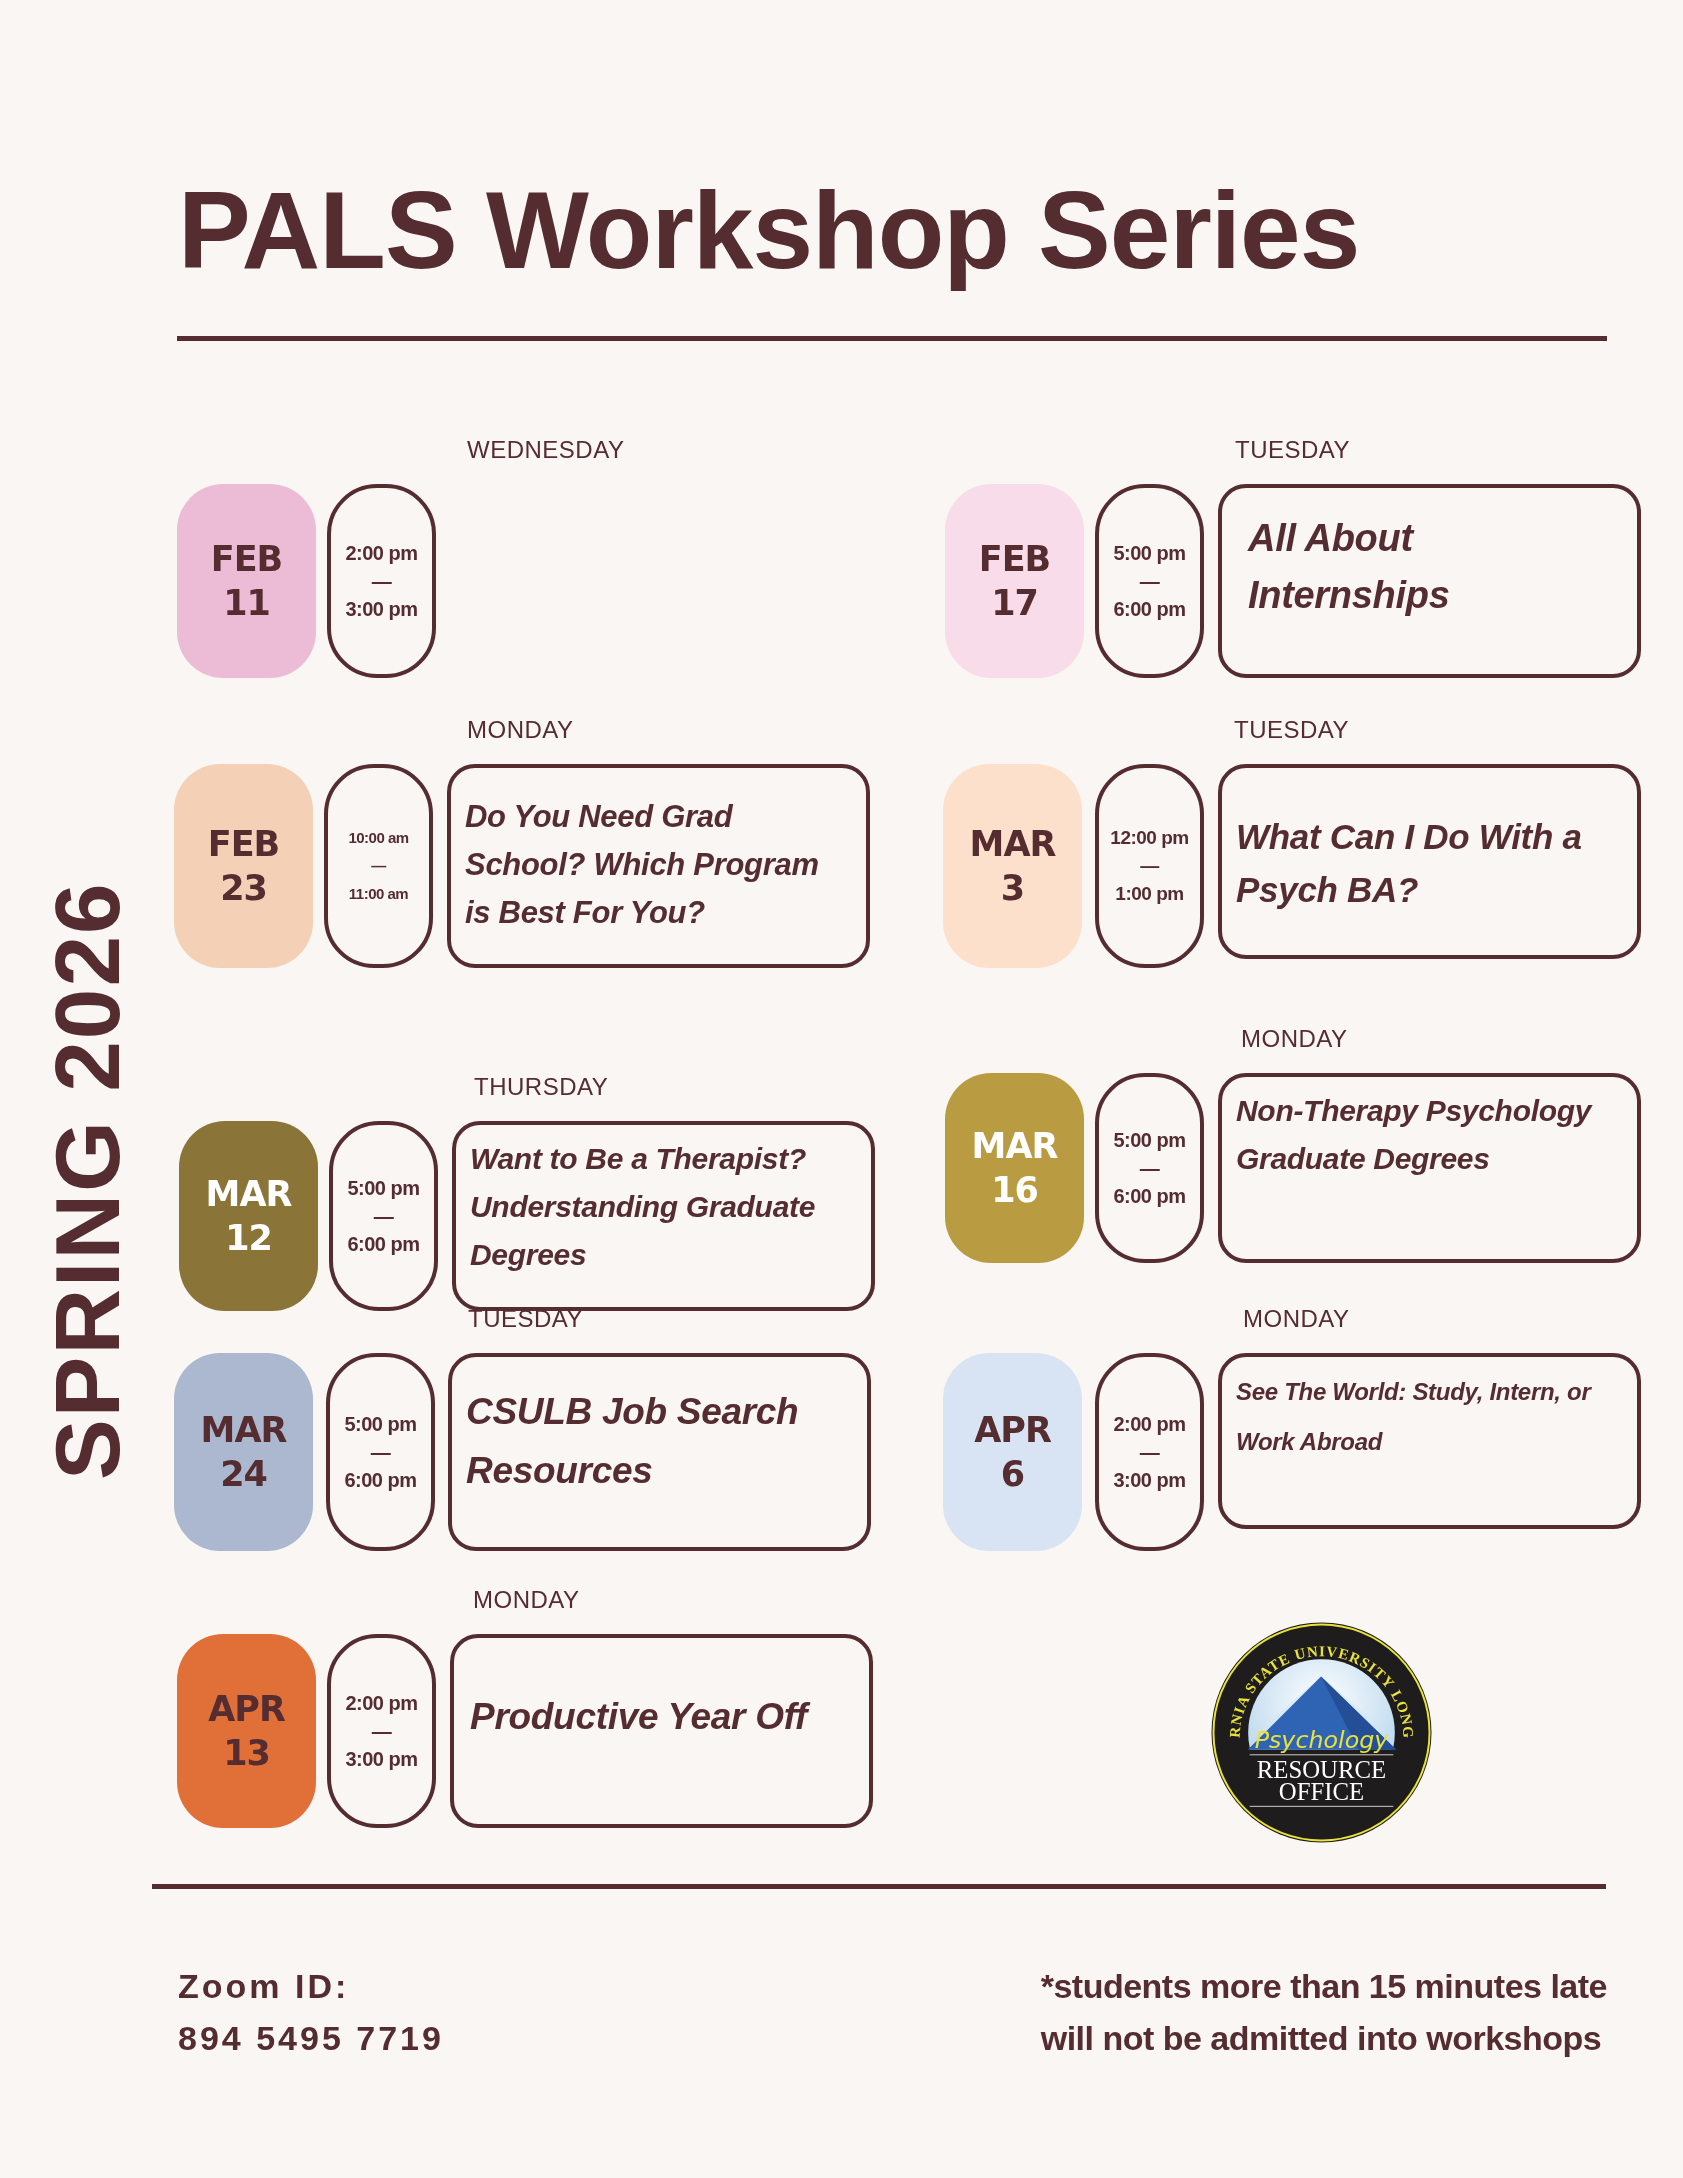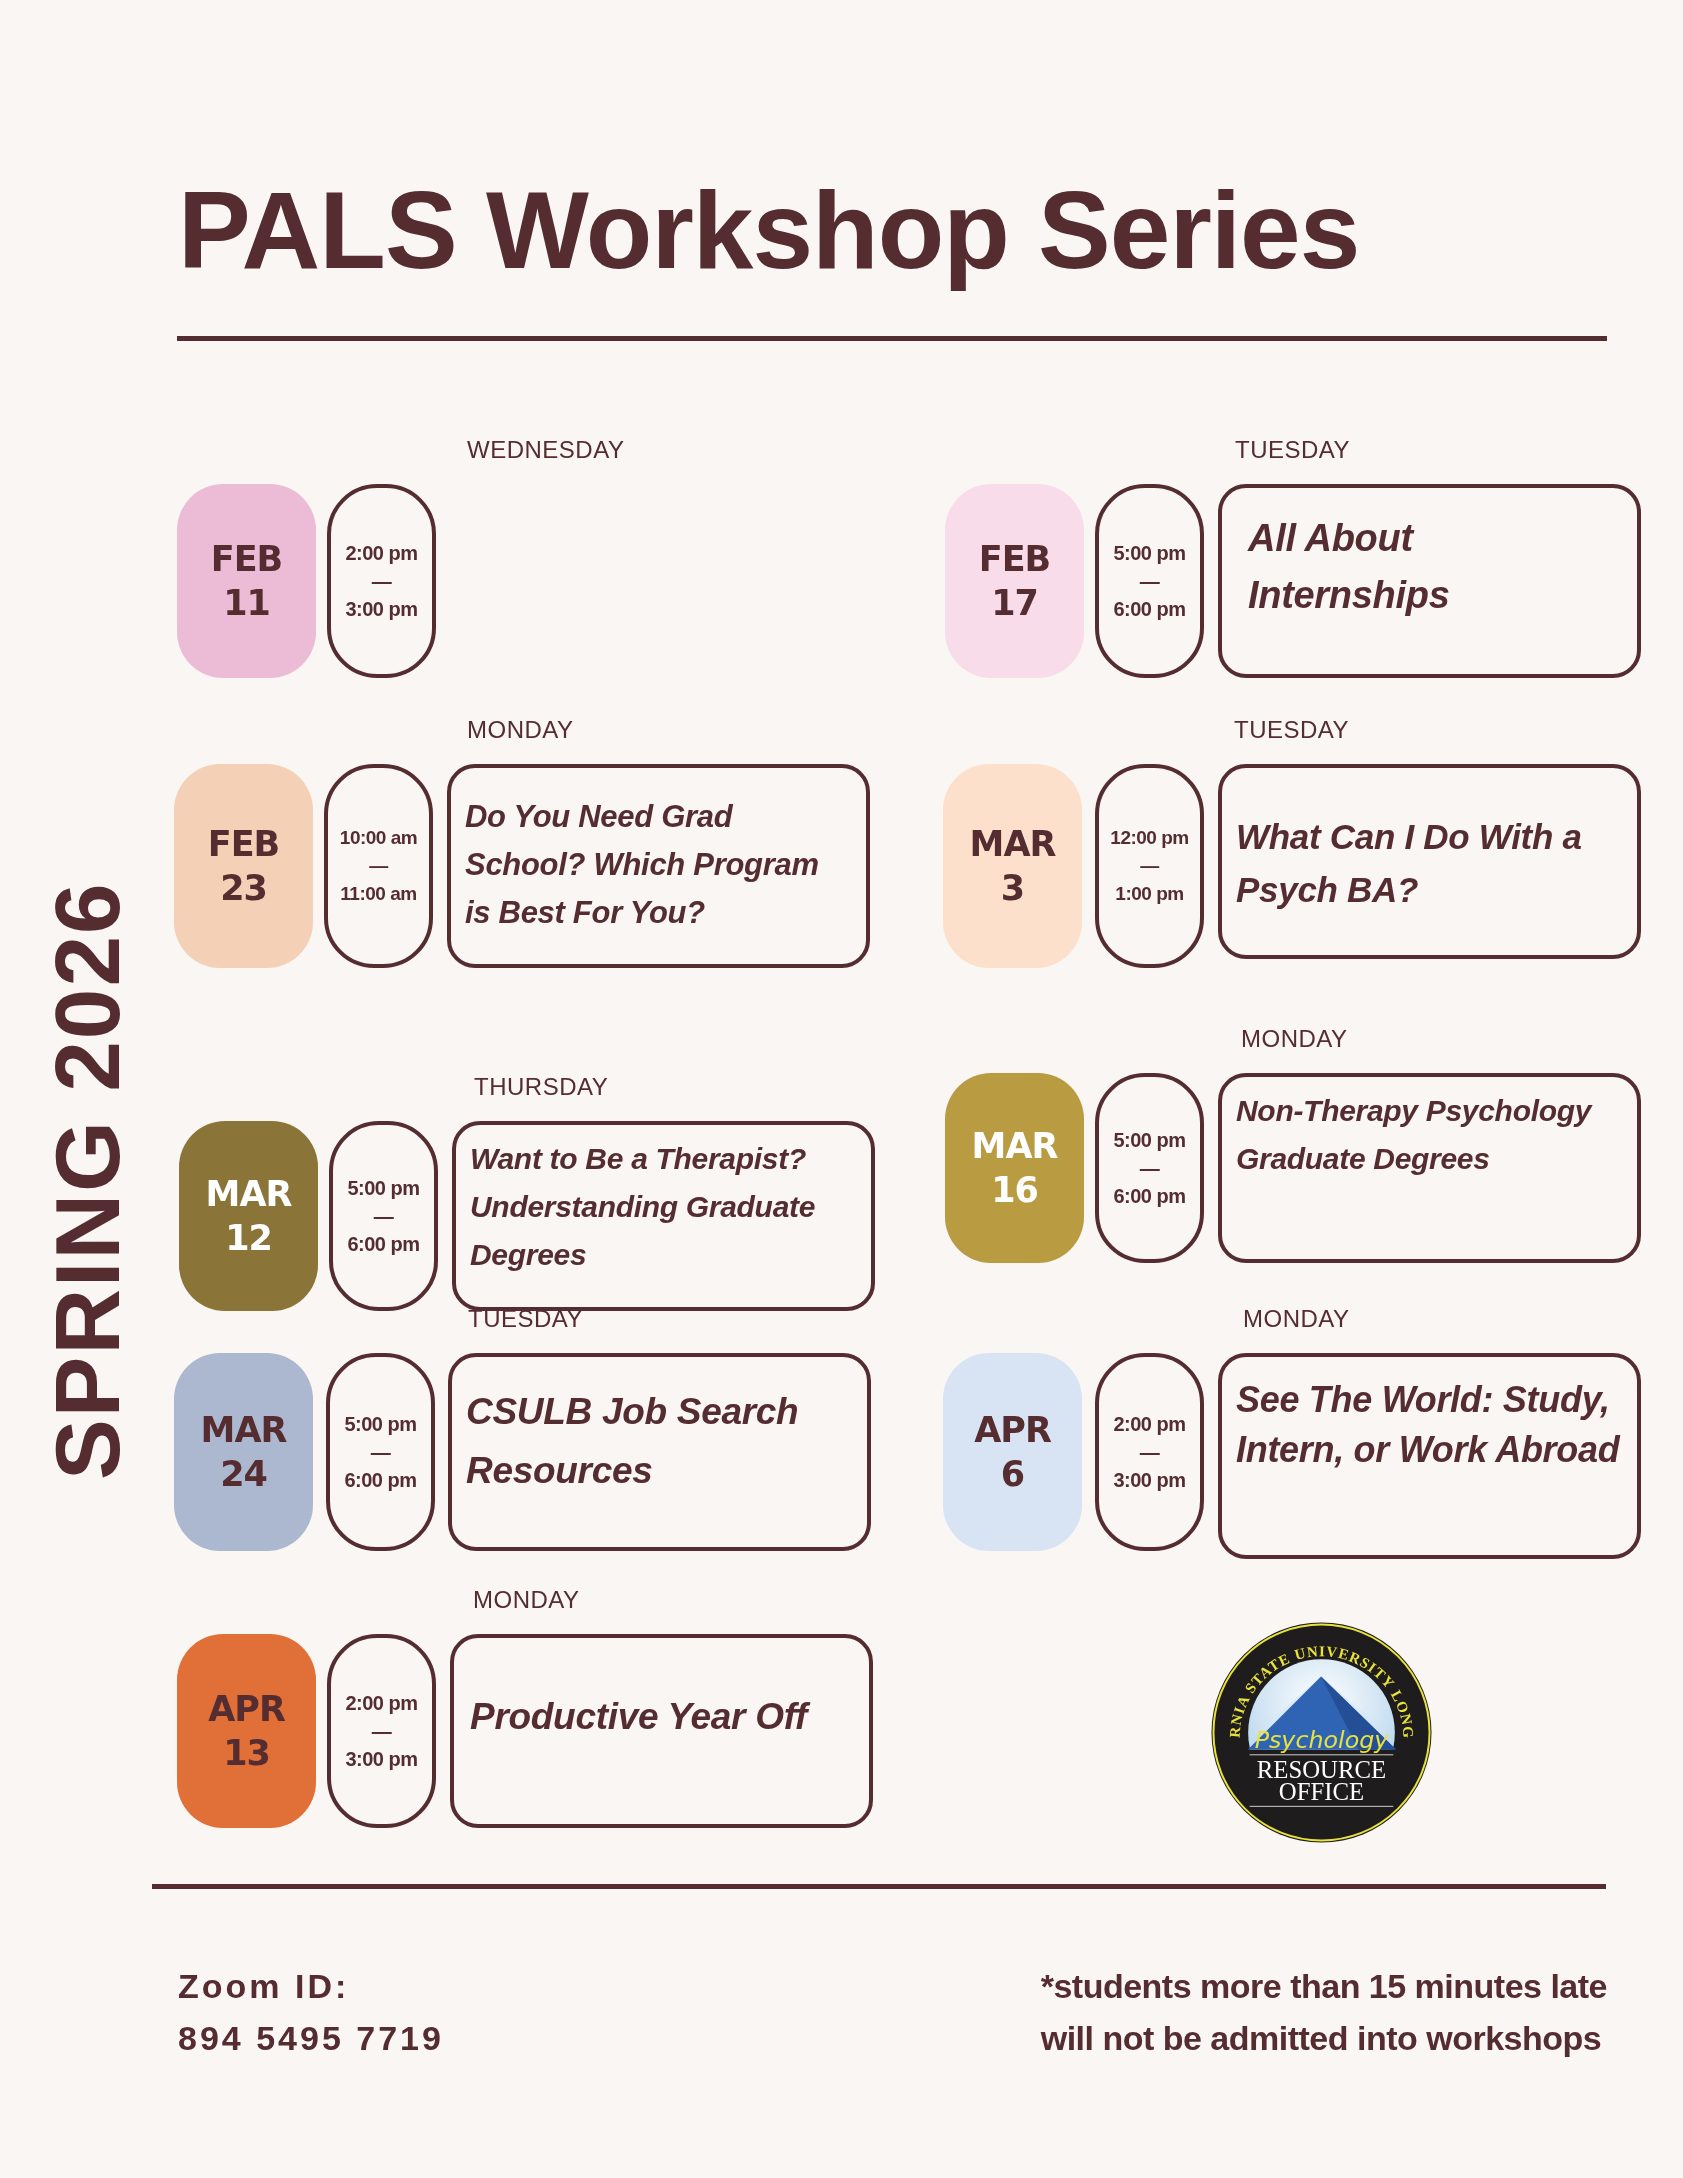--- a/index.html
+++ b/index.html
@@ -94,21 +94,21 @@
   </div>
   <div class="topic lg" style="padding:22px 129px 0 26px;">All About Internships</div>
 </div>
 
 <div class="event" style="left:174px; top:716px;">
   <div class="day" style="left:293px;">MONDAY</div>
   <div class="date" style="background:#f4d0b6; color:#552d31; height:204px;">
     <span>FEB</span>
     <span>23</span>
   </div>
-  <div class="time" style="height:204px; font-size:19px;">
+  <div class="time" style="height:204px; font-size:15px;">
     <span>10:00 am</span>
     <span class="dash">—</span>
     <span>11:00 am</span>
   </div>
   <div class="topic" style="height:204px; padding-top:25px;">Do You Need Grad School? Which Program is Best For You?</div>
 </div>
 
 <div class="event" style="left:943px; top:716px;">
   <div class="day" style="left:291px;">TUESDAY</div>
   <div class="date" style="background:#fde0cc; color:#552d31; height:204px;">
@@ -169,21 +169,21 @@
   <div class="day" style="left:300px;">MONDAY</div>
   <div class="date" style="background:#d8e4f4; color:#552d31; height:198px;">
     <span>APR</span>
     <span>6</span>
   </div>
   <div class="time" style="left:152px; height:198px;">
     <span>2:00 pm</span>
     <span class="dash">—</span>
     <span>3:00 pm</span>
   </div>
-  <div class="topic" style="left:275px; height:206px; padding-top:18px; padding-left:14px; font-size:36px; line-height:50px;">See The World: Study, Intern, or Work Abroad</div>
+  <div class="topic" style="left:275px; height:176px; padding-top:10px; padding-left:14px; font-size:24px; line-height:50px;">See The World: Study, Intern, or Work Abroad</div>
 </div>
 
 <div class="event" style="left:177px; top:1586px;">
   <div class="day" style="left:296px;">MONDAY</div>
   <div class="date" style="background:#e06f38; color:#552d31; height:194px;">
     <span>APR</span>
     <span>13</span>
   </div>
   <div class="time">
     <span>2:00 pm</span>

